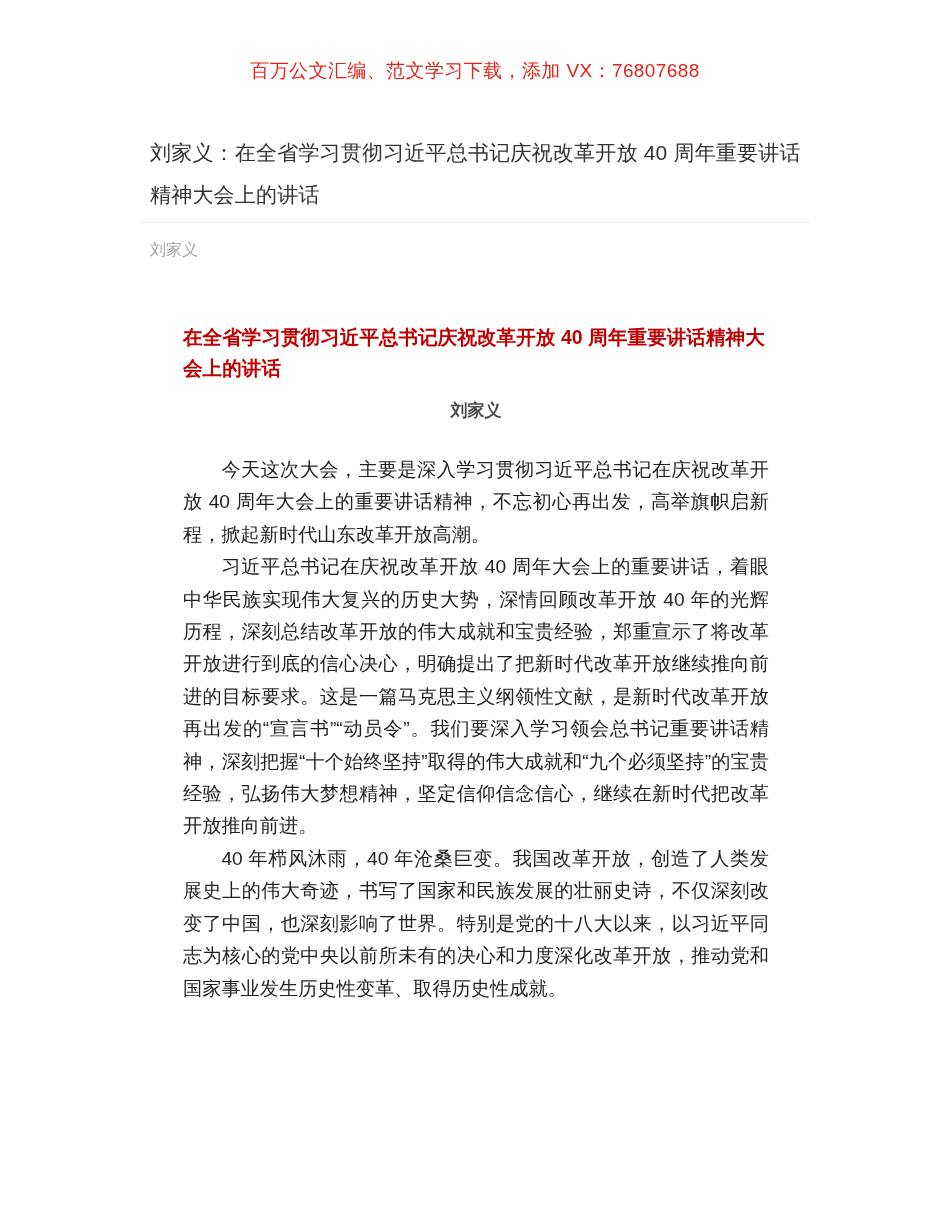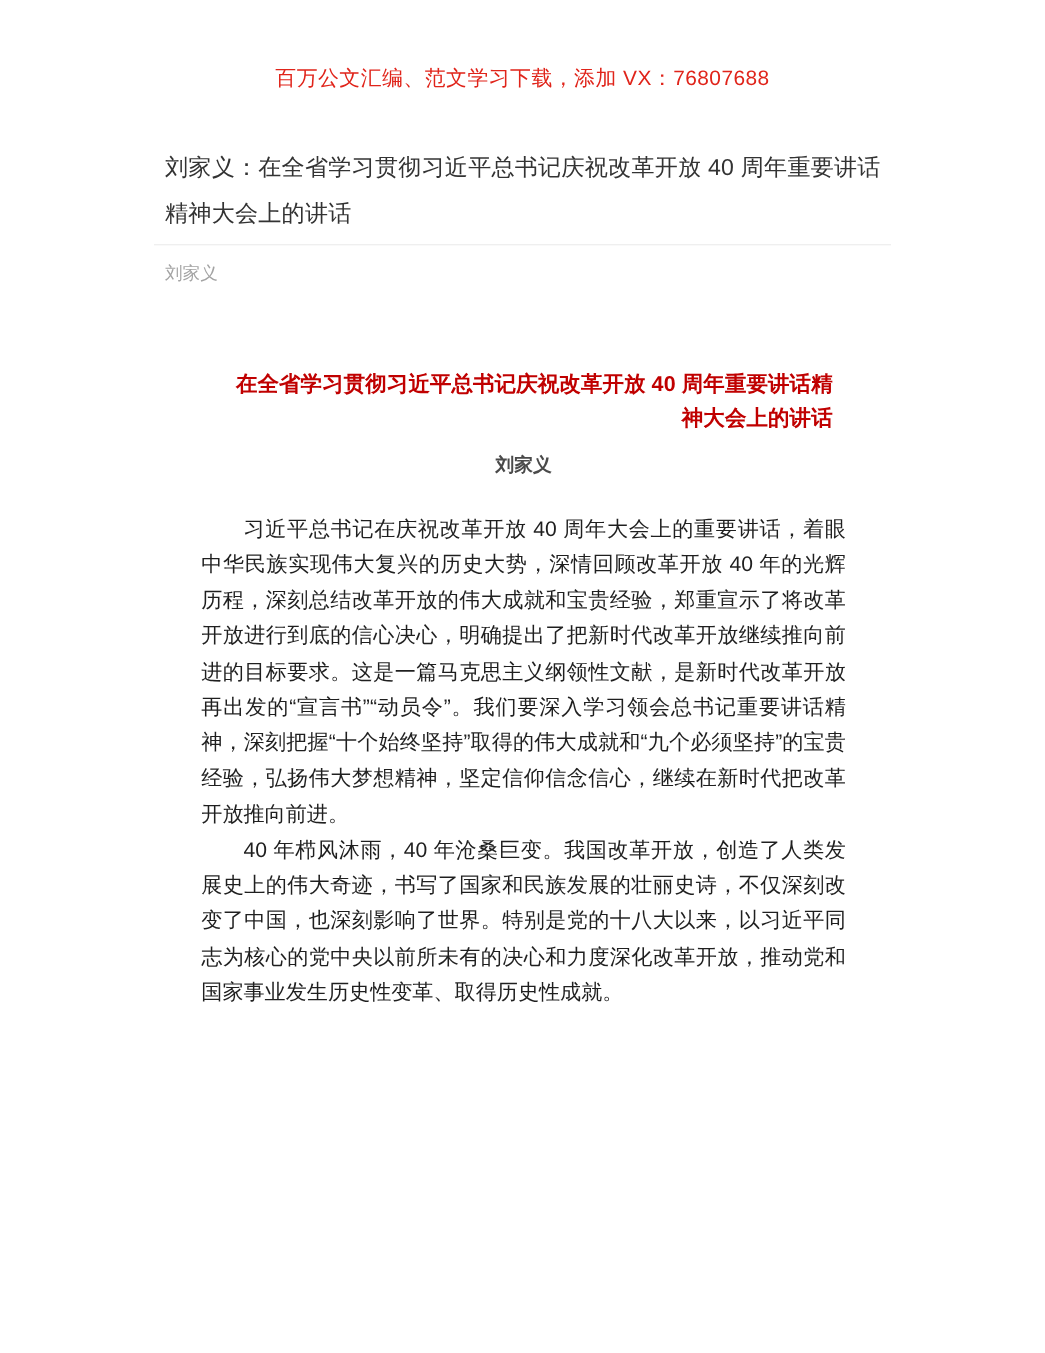--- a/index.html
+++ b/index.html
@@ -89,26 +89,26 @@
 
   
   .article {
     position: absolute;
     top: 322px;
     left: 183px;
     width: 586px;
   }
 
   .article-heading {
-    margin: 12px;
+    margin: 0;
     color: #c00000;
     font-size: 19.5px;
     line-height: 31px;
     font-weight: bold;
-    text-align: right;
+    text-align: left;
     letter-spacing: 0.1px;
     font-family: "Liberation Sans", "DejaVu Sans", sans-serif;
   }
 
   .article-author {
     margin: 14px 0 0 0;
     color: #4a4a4a;
     font-size: 17px;
     line-height: 26px;
     font-weight: bold;
@@ -151,19 +151,20 @@
     <span class="byline-author">刘家义</span>
   </div>
 
   <div class="article">
 
     <h2 class="article-heading">在全省学习贯彻习近平总书记庆祝改革开放 40 周年重要讲话精神大会上的讲话</h2>
 
     <div class="article-author">刘家义</div>
 
     <div class="article-body">
+      <p class="para">今天这次大会，主要是深入学习贯彻习近平总书记在庆祝改革开放 40 周年大会上的重要讲话精神，不忘初心再出发，高举旗帜启新程，掀起新时代山东改革开放高潮。</p>
       <p class="para">习近平总书记在庆祝改革开放 40 周年大会上的重要讲话，着眼中华民族实现伟大复兴的历史大势，深情回顾改革开放 40 年的光辉历程，深刻总结改革开放的伟大成就和宝贵经验，郑重宣示了将改革开放进行到底的信心决心，明确提出了把新时代改革开放继续推向前进的目标要求。这是一篇马克思主义纲领性文献，是新时代改革开放再出发的“宣言书”“动员令”。我们要深入学习领会总书记重要讲话精神，深刻把握“十个始终坚持”取得的伟大成就和“九个必须坚持”的宝贵经验，弘扬伟大梦想精神，坚定信仰信念信心，继续在新时代把改革开放推向前进。</p>
       <p class="para">40 年栉风沐雨，40 年沧桑巨变。我国改革开放，创造了人类发展史上的伟大奇迹，书写了国家和民族发展的壮丽史诗，不仅深刻改变了中国，也深刻影响了世界。特别是党的十八大以来，以习近平同志为核心的党中央以前所未有的决心和力度深化改革开放，推动党和国家事业发生历史性变革、取得历史性成就。</p>
     </div>
 
   </div>
 
 </div>
 
 </body></html>

